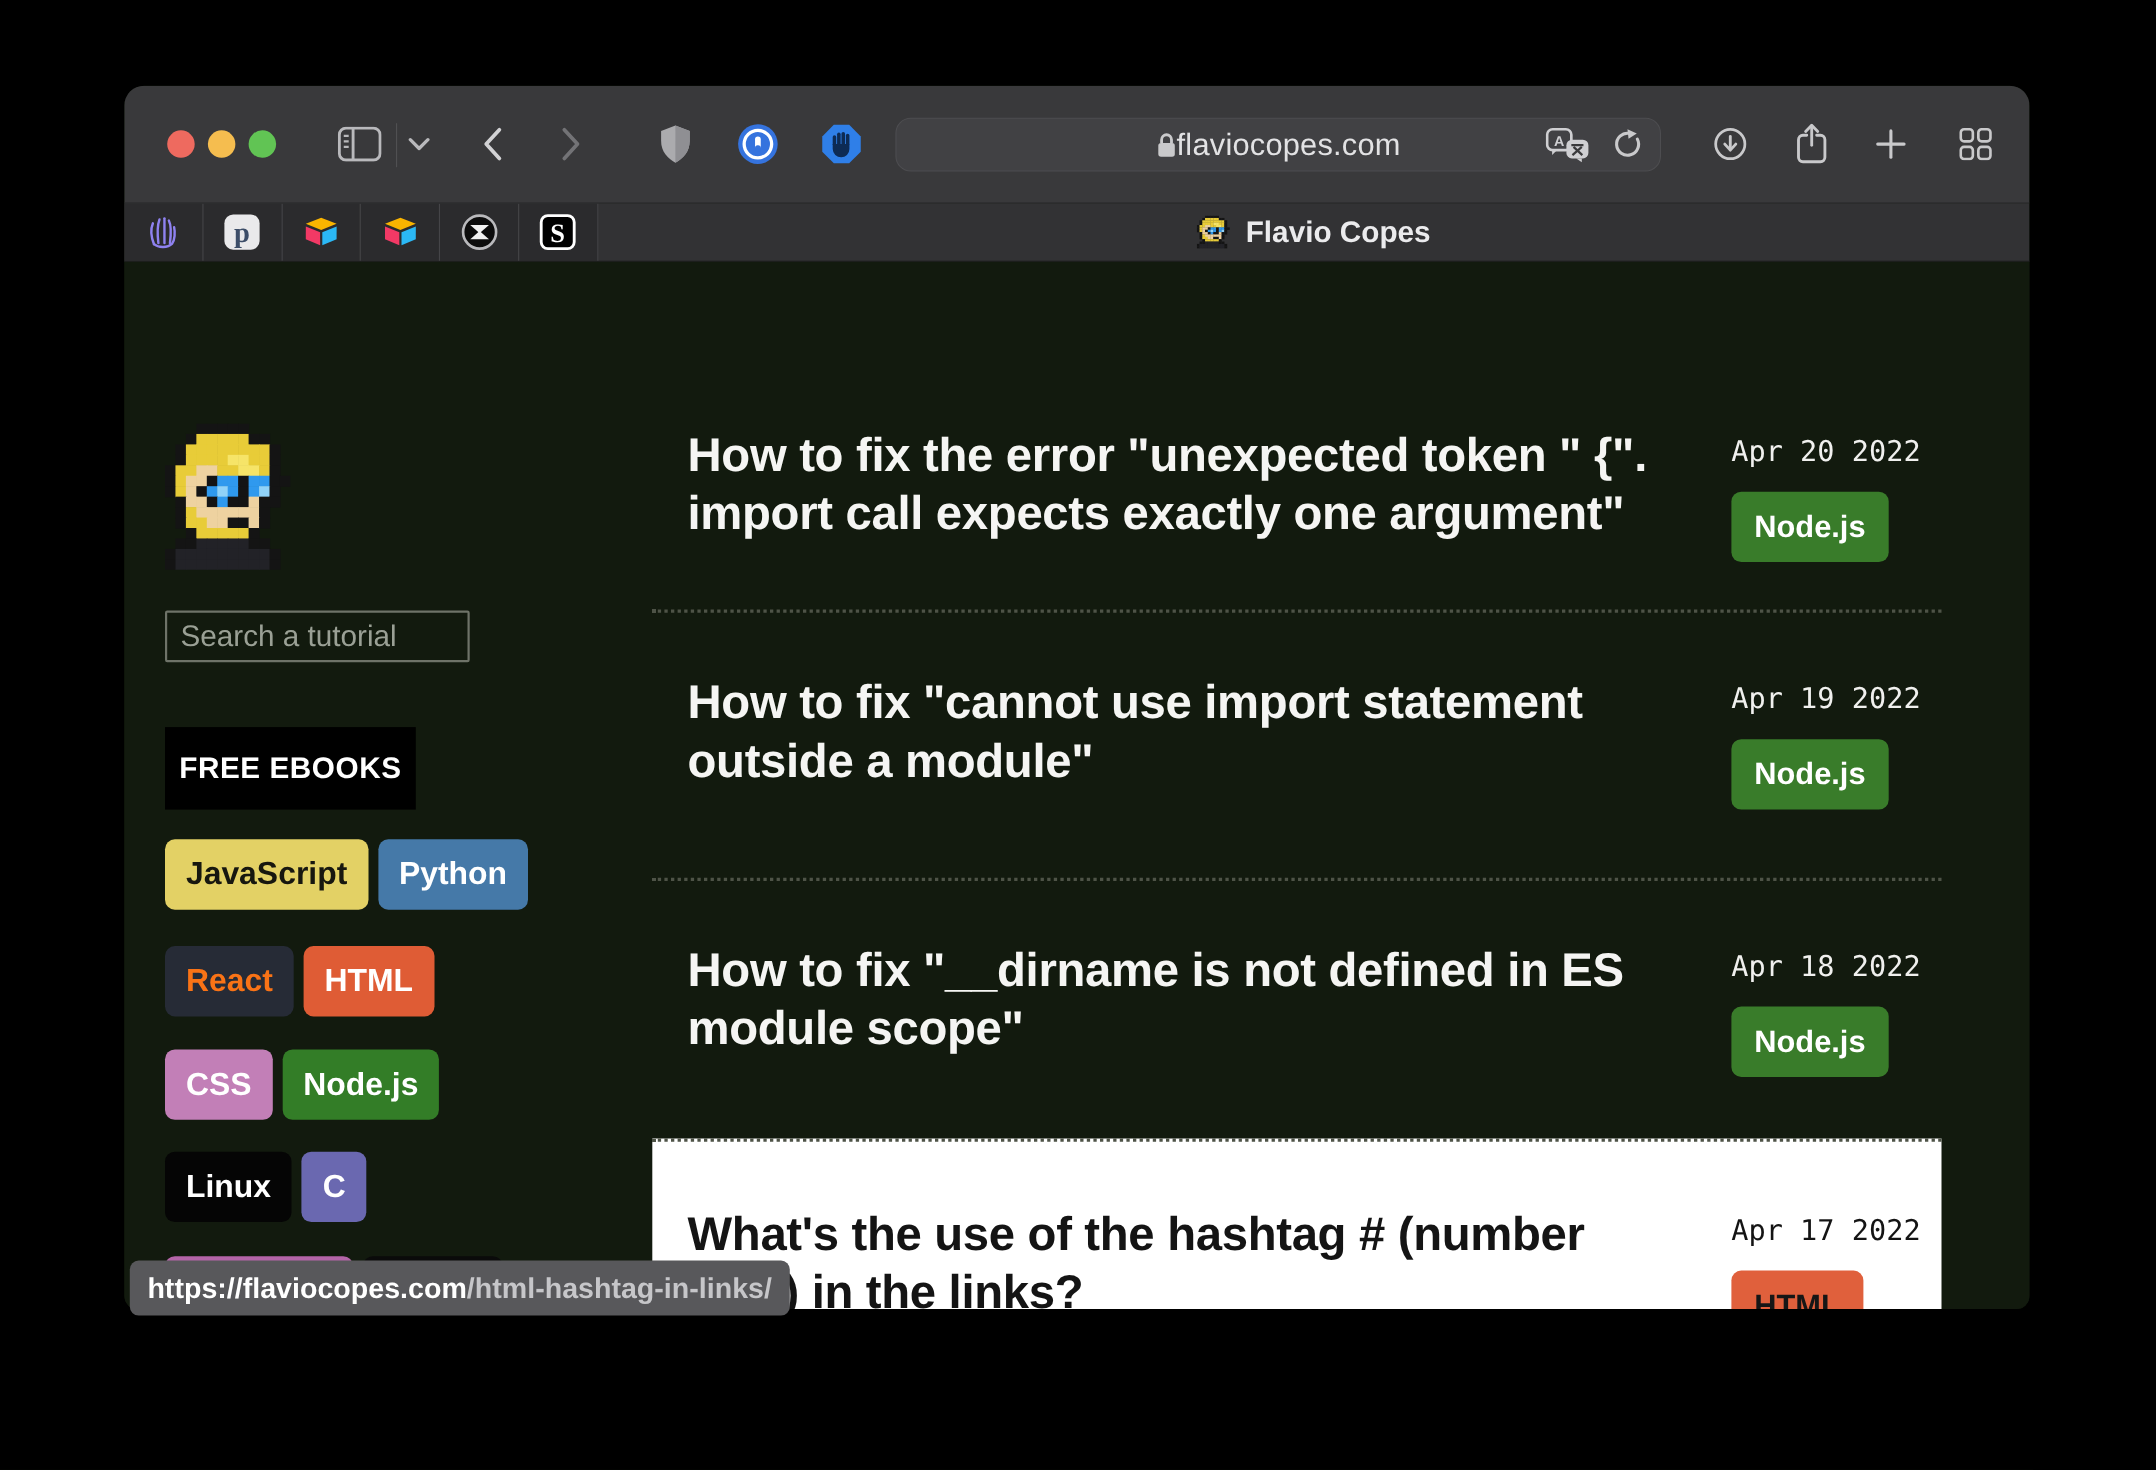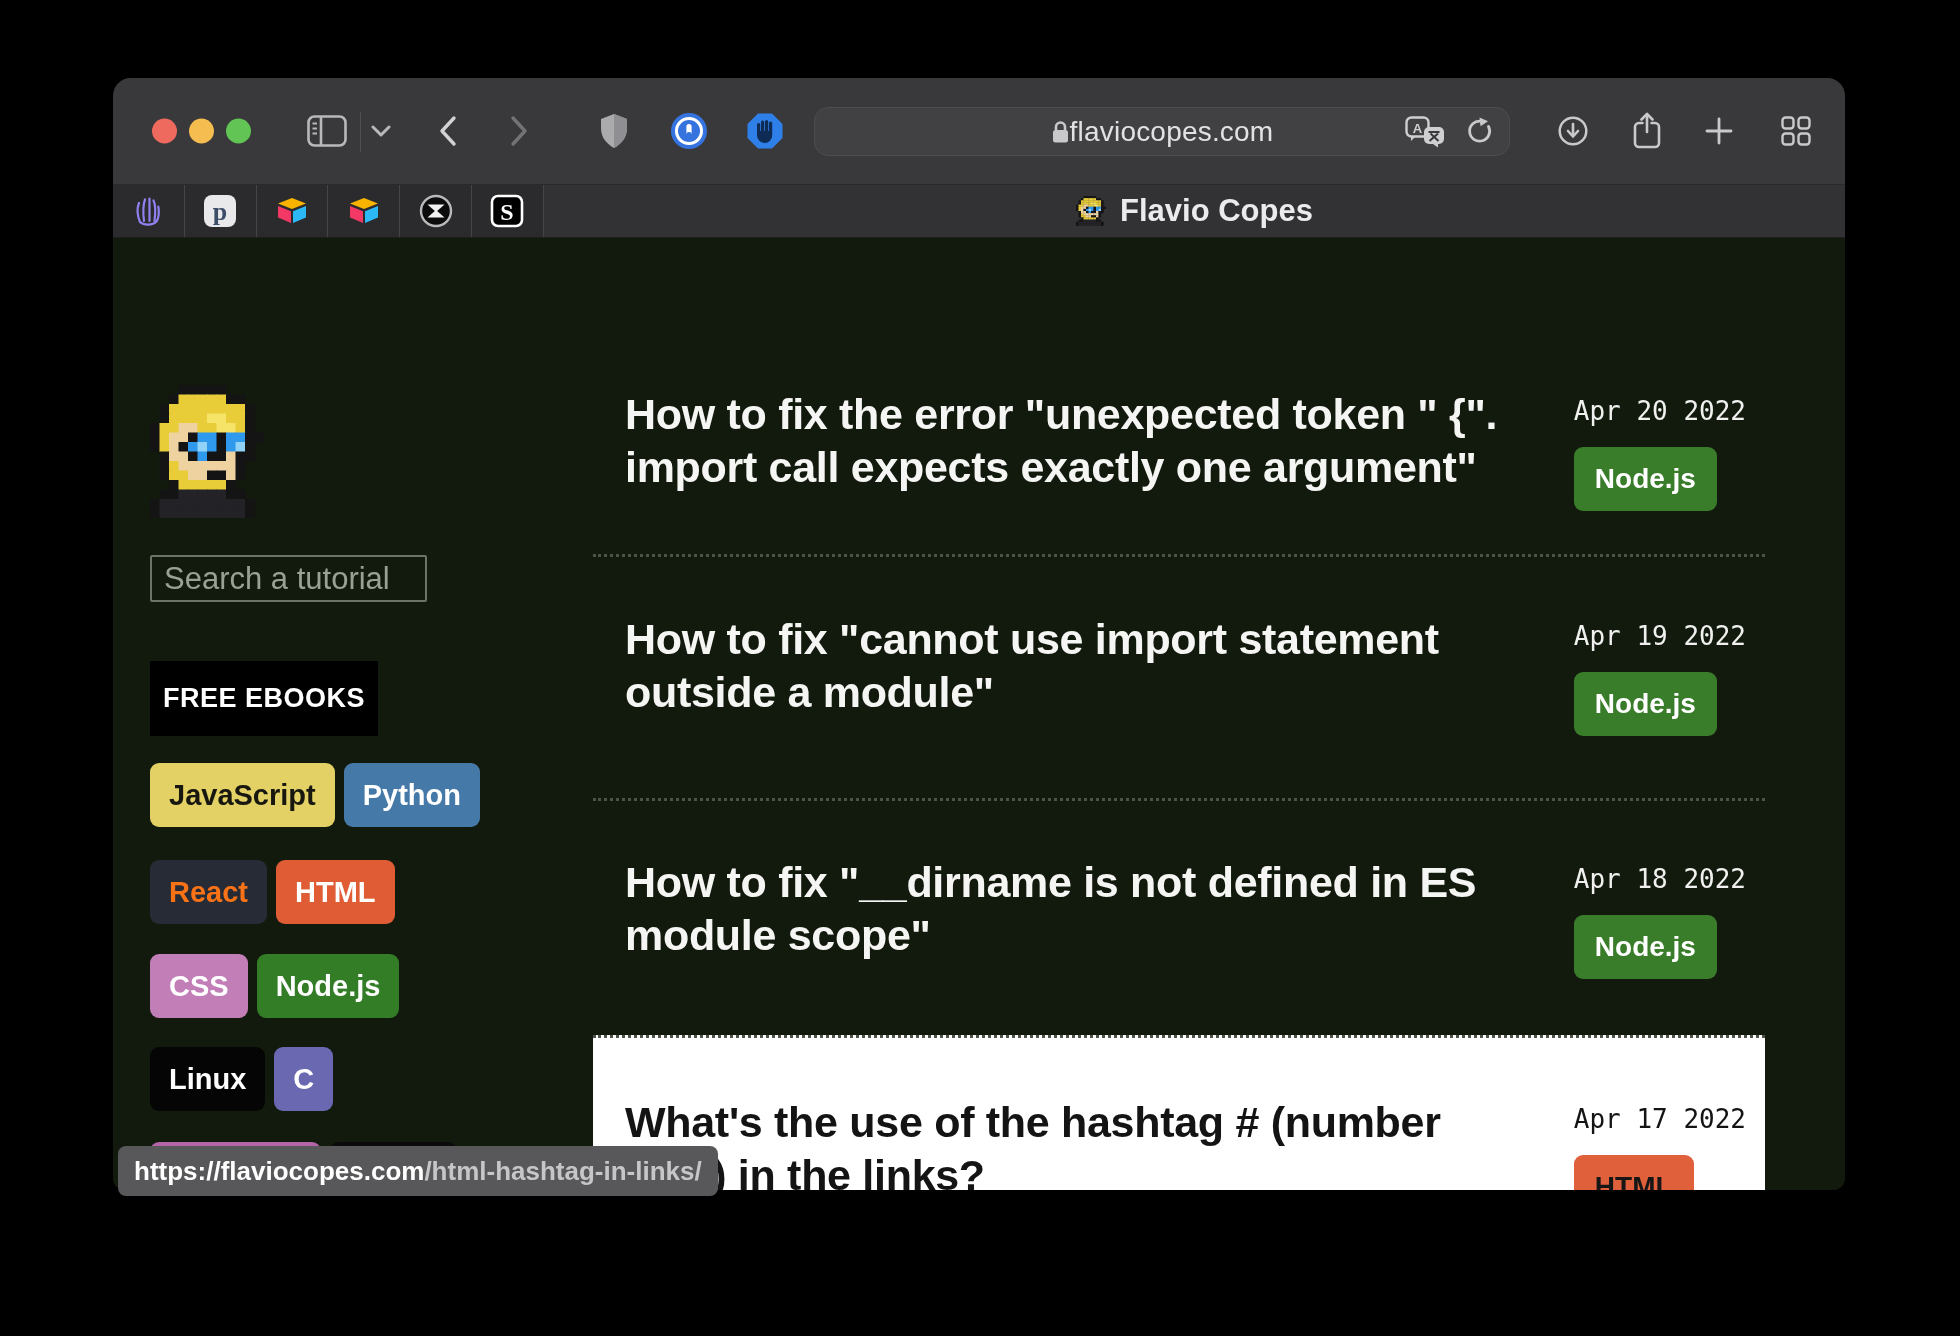--- a/index.html
+++ b/index.html
@@ -26,29 +26,29 @@
   .url-text { font-size:28px; color:#e2e2e4; letter-spacing:0.2px; }
   .field-right { position:absolute; right:14px; top:0; height:100%; display:flex; align-items:center; gap:22px; }
 
   
   .favbar { height:53px; background:#323234; flex:none; display:flex; align-items:stretch;
             border-bottom:1px solid #1e1e20; }
   .fav-tiles { display:flex; width:431px; background:#2b2b2d; }
   .fav-tile { width:71.8px; display:flex; align-items:center; justify-content:center;
               border-right:1px solid #454548; }
   .fav-rest { flex:1; display:flex; align-items:center; justify-content:center; gap:14px; }
-  .bm-label { font-size:31px; font-weight:600; color:#ebebed; }
+  .bm-label { font-size:27px; font-weight:600; color:#ebebed; }
 
   
   .content { flex:1; display:flex; background:#121a0e; overflow:hidden; }
 
   .sidebar { width:480px; flex:none; padding:147px 0 0 37px; }
   .search-input { margin-top:37px; display:block; width:277px; height:47px;
                   background:transparent; border:2px solid #6e7368; border-radius:2px;
-                  color:#cfd3ca; font-size:31px; padding:0 12px;
+                  color:#cfd3ca; font-size:27px; padding:0 12px;
                   font-family:"Liberation Sans",sans-serif; }
   .search-input::placeholder { color:#9aa095; }
   .ebooks { margin-top:59px; width:228px; height:75px; background:#000; color:#ffffff;
             display:flex; align-items:center; justify-content:center;
             font-size:27px; font-weight:bold; letter-spacing:0.5px; cursor:pointer; }
   .tag-row { display:flex; gap:9px; align-items:center; }
   .tag { display:inline-flex; align-items:center; justify-content:center; height:64px;
          padding:0 19px; border-radius:9px; font-size:29px; font-weight:bold; cursor:pointer; }
   .stub { border-radius:9px; height:70px; }
 

